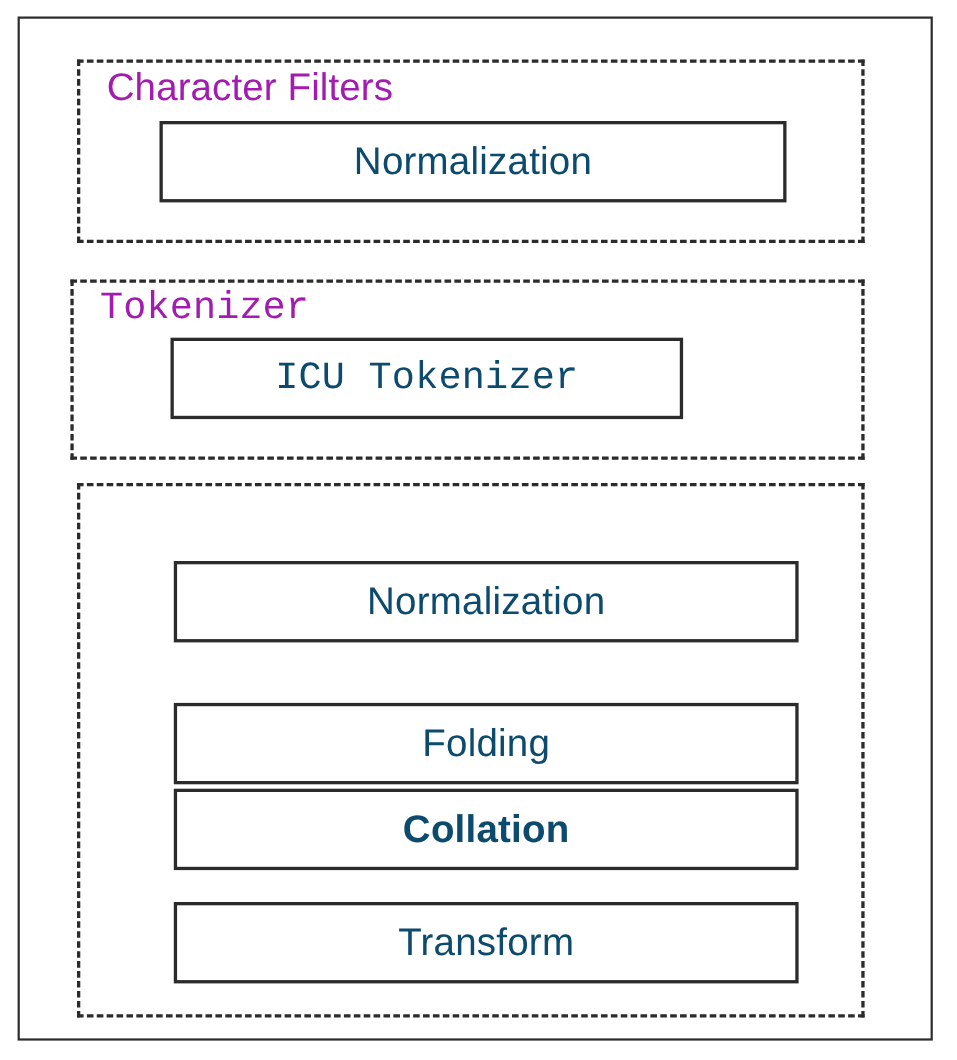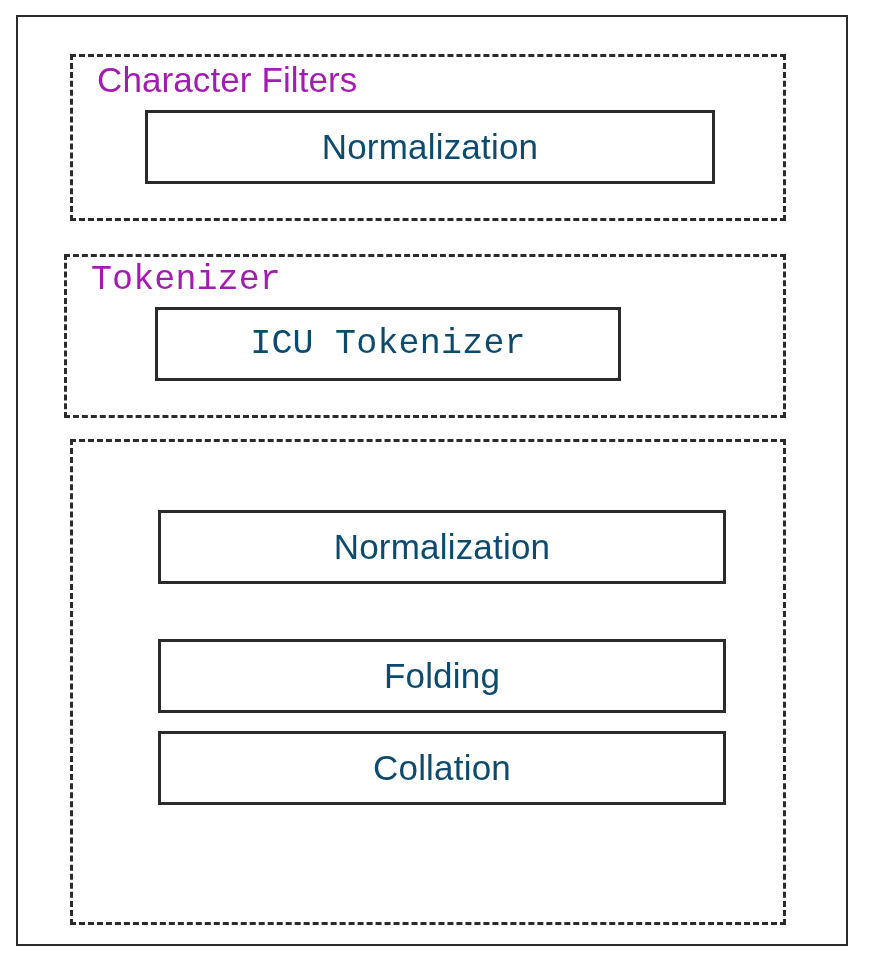--- a/index.html
+++ b/index.html
@@ -102,21 +102,21 @@
     width: 716px;
     height: 486px;
   }
   .tf-box {
     left: 85px;
     width: 568px;
     height: 74px;
   }
   #box-tf-0 { top: 68px; }
   #box-tf-1 { top: 171px; margin-top: 26px; }
-  #box-tf-2 { top: 289px; }
+  #box-tf-2 { top: 275px; font-weight: bold; }
   #box-tf-3 { top: 378px; }
 </style>
 </head>
 <body>
 
 <div id="diagram-frame">
 
   <div class="group" id="group-character-filters">
     <div class="group-label">Character Filters</div>
     <div class="item-box" id="box-char-normalization">
@@ -138,15 +138,18 @@
     </div>
 
     <div class="item-box tf-box" id="box-tf-1">
       <span class="item-label">Folding</span>
     </div>
 
     <div class="item-box tf-box" id="box-tf-2">
       <span class="item-label">Collation</span>
     </div>
 
+    <div class="item-box tf-box" id="box-tf-3">
+      <span class="item-label">Transform</span>
+    </div>
   </div>
 
 </div>
 
 </body></html>

